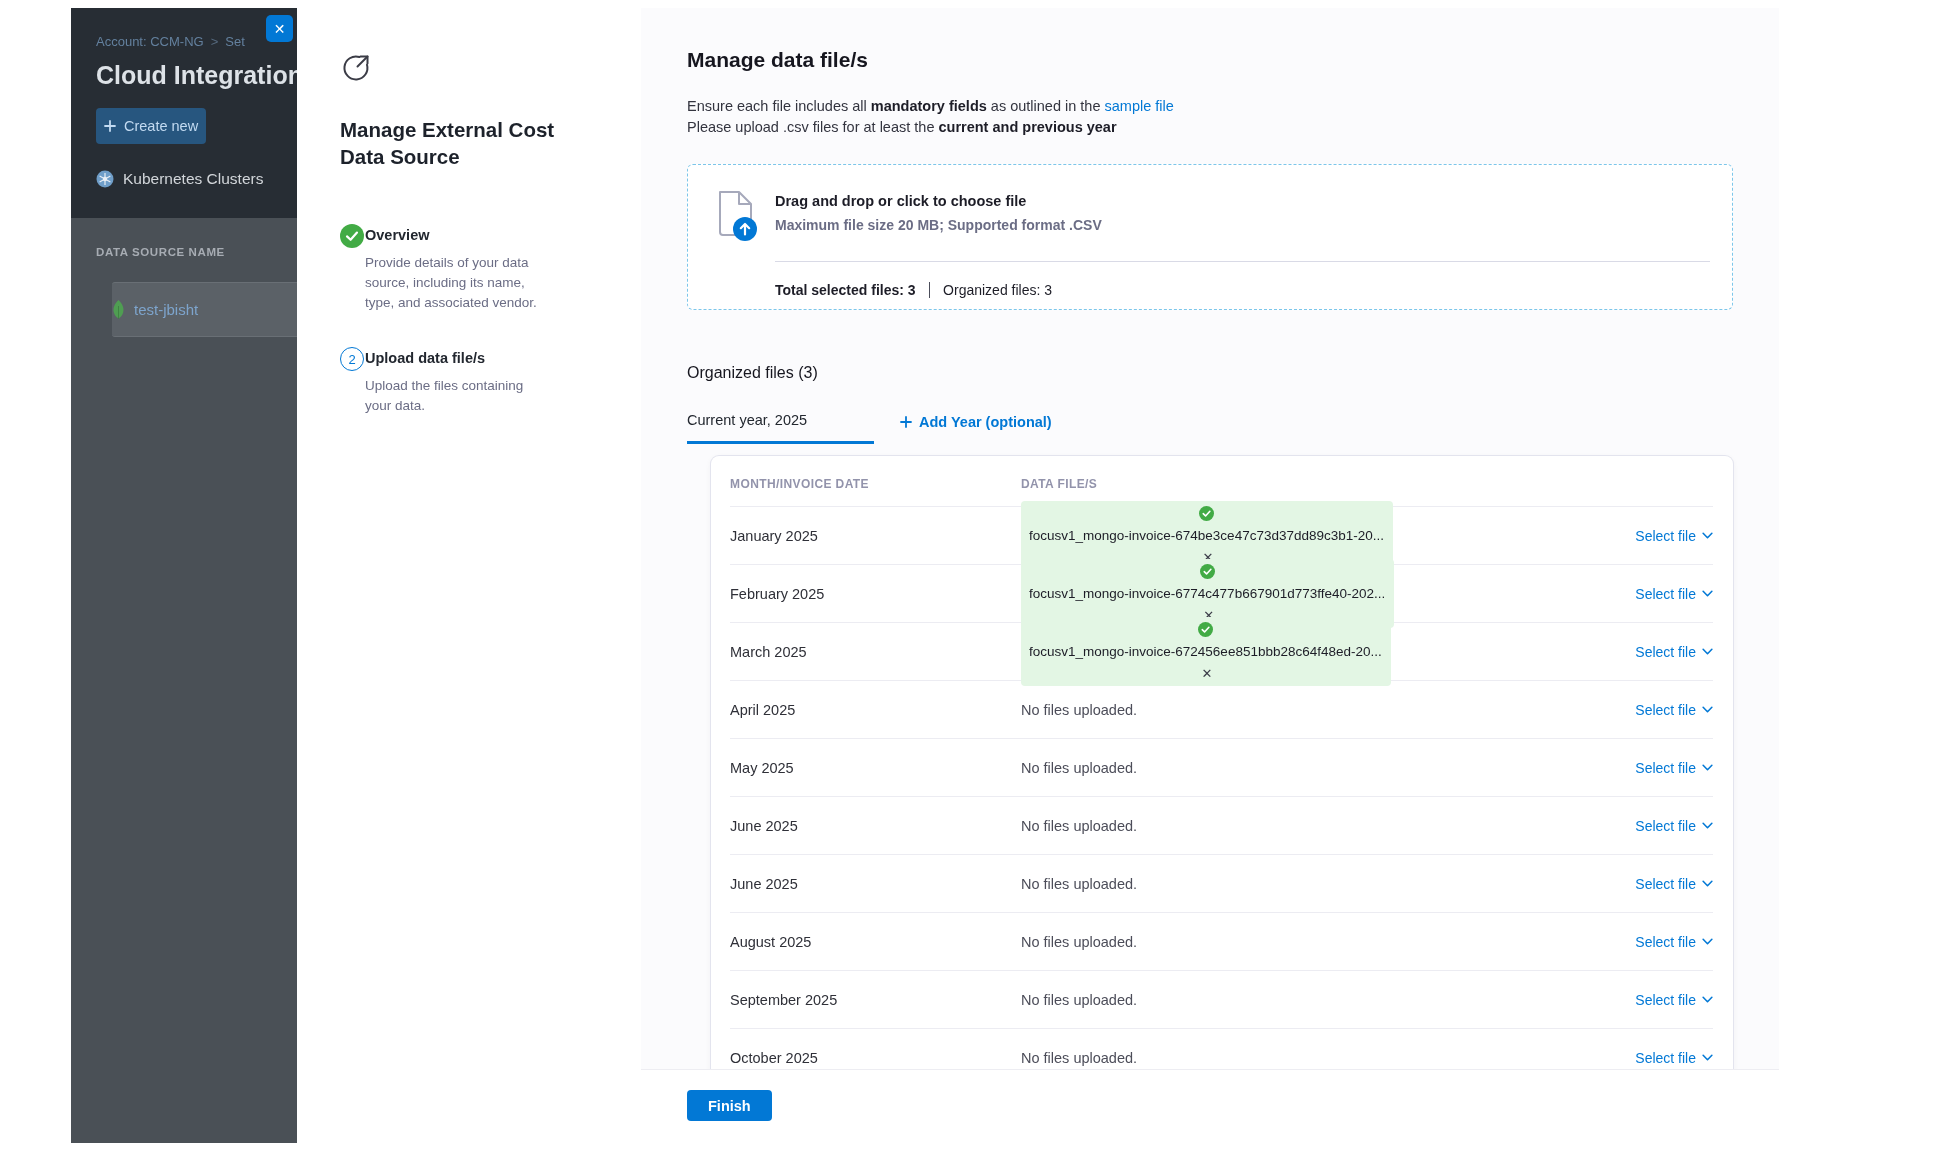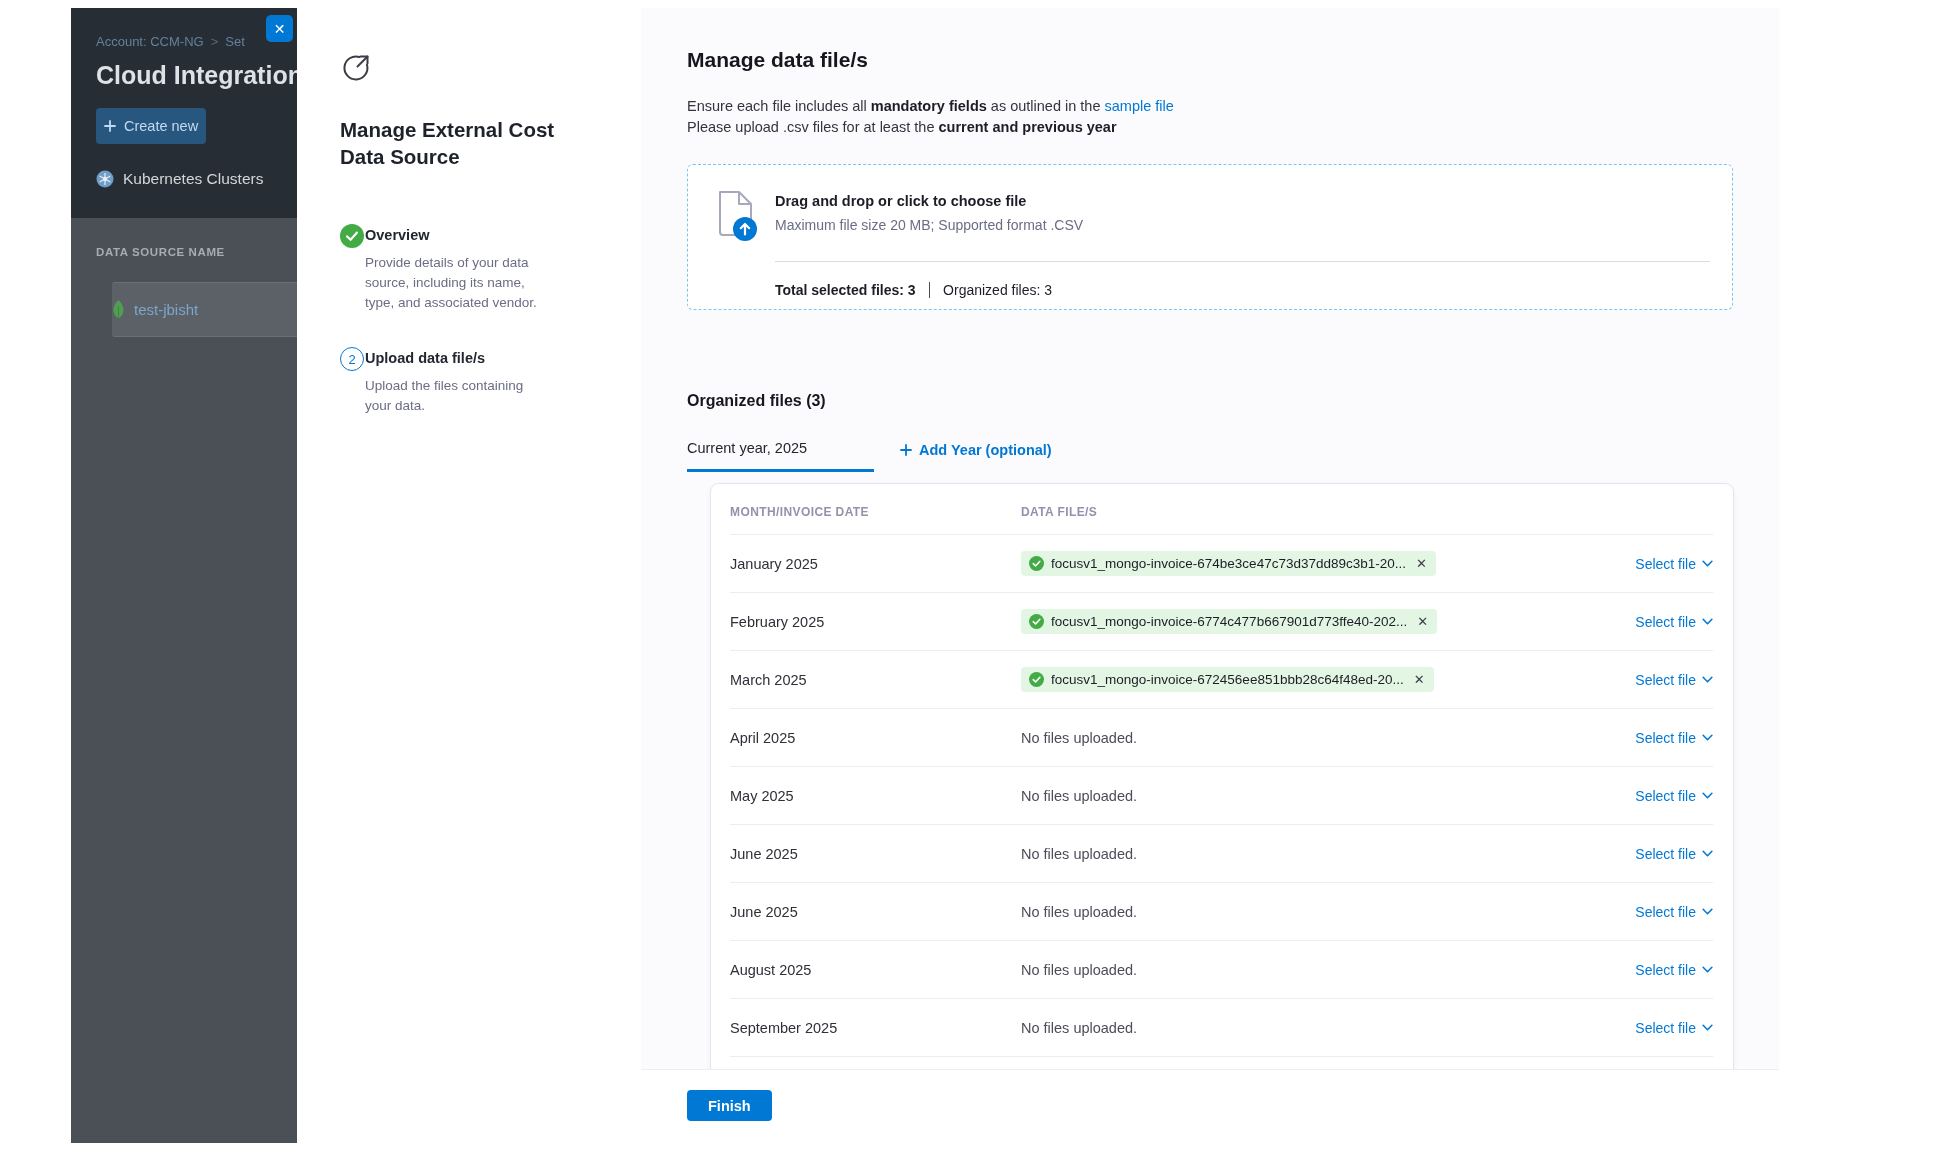--- a/index.html
+++ b/index.html
@@ -59,28 +59,28 @@
   .page-title { font-size:21px; font-weight:700; color:#16161f; }
   .intro { margin-top:24px; font-size:14.5px; line-height:21px; color:#33343f; }
   .intro b { font-weight:700; color:#1d1d27; }
   .link { color:#0278d5; cursor:pointer; }
 
   .dropzone { margin-top:26px; height:146px; border:1px dashed #7cc6ea; border-radius:6px;
               background:#fff; padding:25px 22px 0 25px; cursor:pointer; }
   .dz-row { display:flex; }
   .dz-iconwrap { width:62px; flex-shrink:0; padding-top:0; }
   .dz-title { font-size:14.5px; font-weight:700; color:#1d1d27; padding-top:3px; }
-  .dz-sub { margin-top:8px; font-size:14px; color:#6b6d85; }
+  .dz-sub { margin-top:8px; font-size:14px; color:#6b6d85;font-weight:bold; }
   .dz-div { margin-left:62px; margin-top:15px; border-top:1px solid #d9dae6; }
   .dz-stats { margin-left:62px; height:55px; display:flex; align-items:center; gap:13px;
               font-size:14px; color:#1d1d27; }
   .dz-total { font-weight:700; }
   .stats-sep { width:1.5px; height:16px; background:#4b4d5a; }
 
-  .org-heading { margin-top:82px; font-size:16px; font-weight:700; color:#16161f; }
+  .org-heading { margin-top:54px; font-size:16px; font-weight:400; color:#16161f; }
 
   .tabs { margin-top:30px; display:flex; }
   .tab-active { min-width:187px; padding-bottom:13px; font-size:14.5px; color:#22272f;
                 border-bottom:3px solid #0278d5; cursor:pointer; }
   .add-year { margin-left:26px; display:flex; gap:7px; align-items:center; padding-bottom:13px;
               font-size:14.5px; font-weight:700; color:#0278d5; cursor:pointer; }
 
   .card { margin:12px 0 0 24px; background:#fff; border-radius:8px;
           box-shadow:0 0 0 1px rgba(226,227,237,.95), 0 2px 6px rgba(40,41,61,.06); }
   .thead { display:flex; padding:21px 20px 15px 19px; font-size:12px; font-weight:700;
@@ -88,21 +88,21 @@
   .th-month { width:291px; }
   .th-file { flex:1; }
   .trow { display:flex; align-items:center; height:58px; margin:0 20px 0 19px;
           border-top:1px solid #ececf2; }
   .c-month { width:291px; font-size:14.5px; color:#2f3038; }
   .c-file { flex:1; min-width:0; display:flex; align-items:center; }
   .c-action { width:130px; display:flex; justify-content:flex-end; }
   .no-files { font-size:14.5px; color:#4c4d59; }
   .chip { display:inline-flex; align-items:center; gap:7px; max-width:100%;
           background:#e3f6e4; border-radius:4px; padding:5px 9px 5px 8px;
-          font-size:13.5px; color:#1d1d27; }
+          font-size:13.5px; color:#1d1d27;flex-direction:column; }
   .chip-name { white-space:nowrap; overflow:hidden; text-overflow:ellipsis; }
   .chip-x { margin-left:3px; font-size:13px; color:#3c3d49; cursor:pointer; }
   .select-file { display:inline-flex; align-items:center; gap:6px; font-size:14px;
                  color:#0278d5; font-weight:500; cursor:pointer; }
 </style>
 </head>
 <body>
 
 <div class="underlay">
   <div class="u-top">

